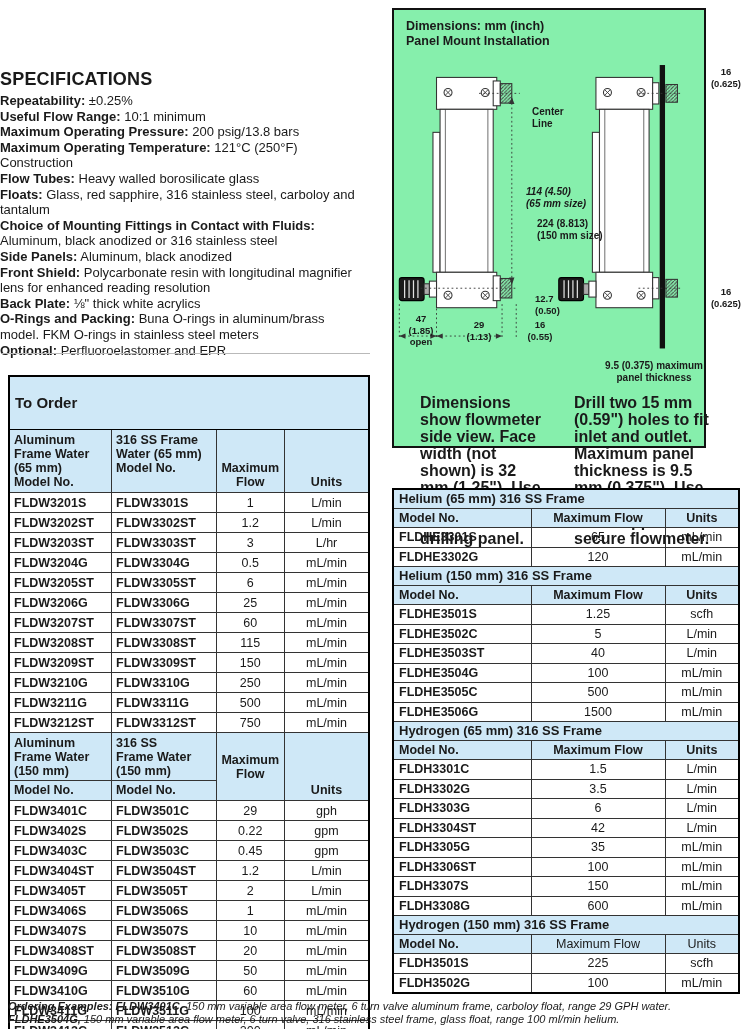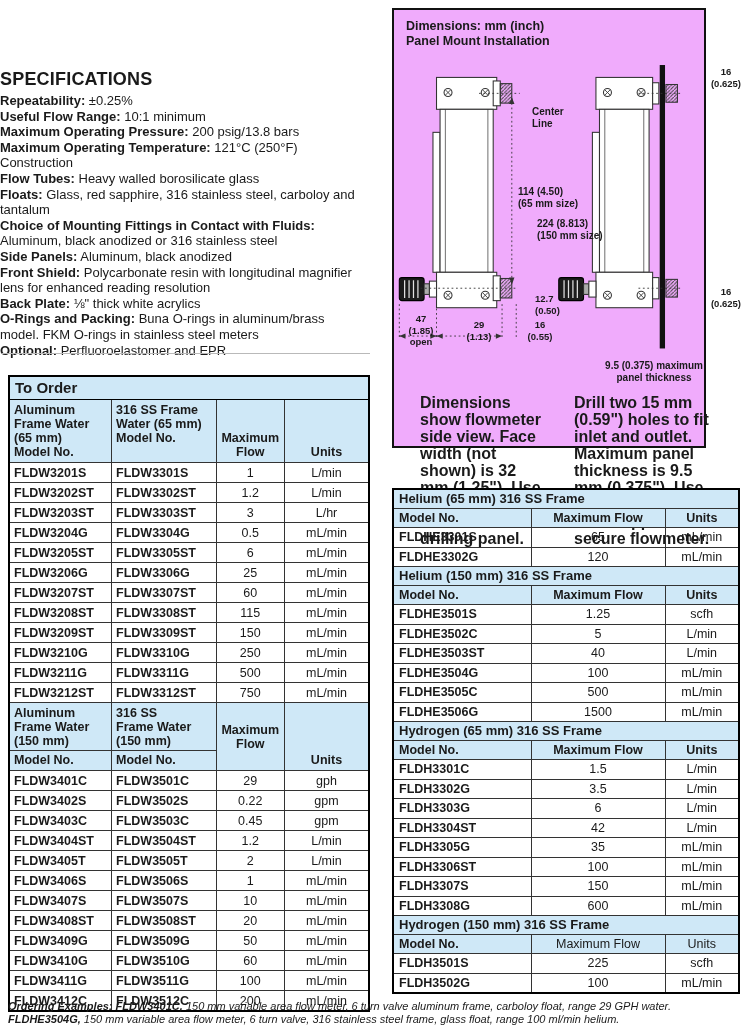--- a/index.html
+++ b/index.html
@@ -6,34 +6,34 @@
   .page{position:relative;width:750px;height:1029px;background:#fff;
         font-family:"Liberation Sans",sans-serif;color:#1a1a1a;overflow:hidden;}
   
   .specs{position:absolute;left:0;top:30px;width:364px;margin-top:39px;}
   .specs-title{font-size:18px;font-weight:bold;margin:0 0 3px 0;letter-spacing:.2px;}
   .spec{font-size:13px;line-height:15.6px;}
   .spec b{font-weight:bold;}
   .divider{position:absolute;left:2px;top:353px;width:368px;height:1px;background:#b9b9b9;}
   
   .diagram{position:absolute;left:392px;top:8px;width:314px;height:440px;
-           background:#f0abfc;border:2px solid #111;box-sizing:border-box;}
+           background:#86efac;border:2px solid #111;box-sizing:border-box;}
   .dtitle{position:absolute;left:12px;top:9px;font-size:12.5px;font-weight:bold;
           line-height:14.5px;white-space:pre-line;}
   .dsvg{position:absolute;left:0;top:0;width:100%;height:100%;}
   .dlab{position:absolute;font-size:10px;font-weight:bold;line-height:11.5px;
         white-space:pre-line;}
   .dnote{position:absolute;font-size:16px;font-weight:bold;line-height:17px;}
   .ctr{text-align:center;}
   
   table{border-collapse:collapse;}
   .ot{position:absolute;left:8px;top:375px;width:362px;border:2px solid #000;
       font-size:12.5px;table-layout:fixed;}
   .ot td,.ot th{border:1px solid #333;padding:1px 4px;line-height:14px;}
-  .ot .band td{background:#cfe8f7;font-weight:bold;font-size:15px;padding:4px 5px;
+  .ot .band td{background:#cfe8f7;font-weight:bold;font-size:15px;padding:19px 5px;
                border-bottom:1px solid #000;}
   .ot th{background:#cfe8f7;text-align:left;vertical-align:top;
          white-space:pre-line;padding:3px 4px;}
   .ot th.cb{text-align:center;vertical-align:bottom;}
   .ot th.cm{text-align:center;vertical-align:middle;}
   .h2top{border-bottom:1px solid #333;margin:-3px -4px 2px -4px;padding:3px 4px 2px 4px;
          white-space:pre-line;}
   td.m{font-weight:bold;height:17px;}
   td.c{text-align:center;height:17px;}
   .gt{position:absolute;left:392px;top:488px;width:292px;border:2px solid #000;
@@ -153,21 +153,21 @@
         <polygon points="6,342 13,339 13,345"></polygon>
         <polygon points="48,342 41,339 41,345"></polygon>
         <polygon points="48,342 55,339 55,345"></polygon>
         <polygon points="122,342 115,339 115,345"></polygon>
       </g>
     </svg>
     <div class="dtitle">Dimensions: mm (inch)
 Panel Mount Installation</div>
     <div class="dlab" style="left:138px;top:96px;width:44px;">Center
 Line</div>
-    <div class="dlab" style="left:124px;top:176px;width:84px;">114 (4.50)
+    <div class="dlab" style="left:132px;top:176px;width:84px;font-style:italic;">114 (4.50)
 (65 mm size)</div>
     <div class="dlab" style="left:143px;top:208px;width:90px;">224 (8.813)
 (150 mm size)</div>
     <div class="dlab" style="left:141px;top:283px;width:40px;font-size:9.5px;">12.7
 (0.50)</div>
     <div class="dlab ctr" style="left:8px;top:303px;width:38px;font-size:9.5px;">47
 (1.85)
 open</div>
     <div class="dlab ctr" style="left:66px;top:309px;width:38px;font-size:9.5px;">29
 (1.13)</div>

